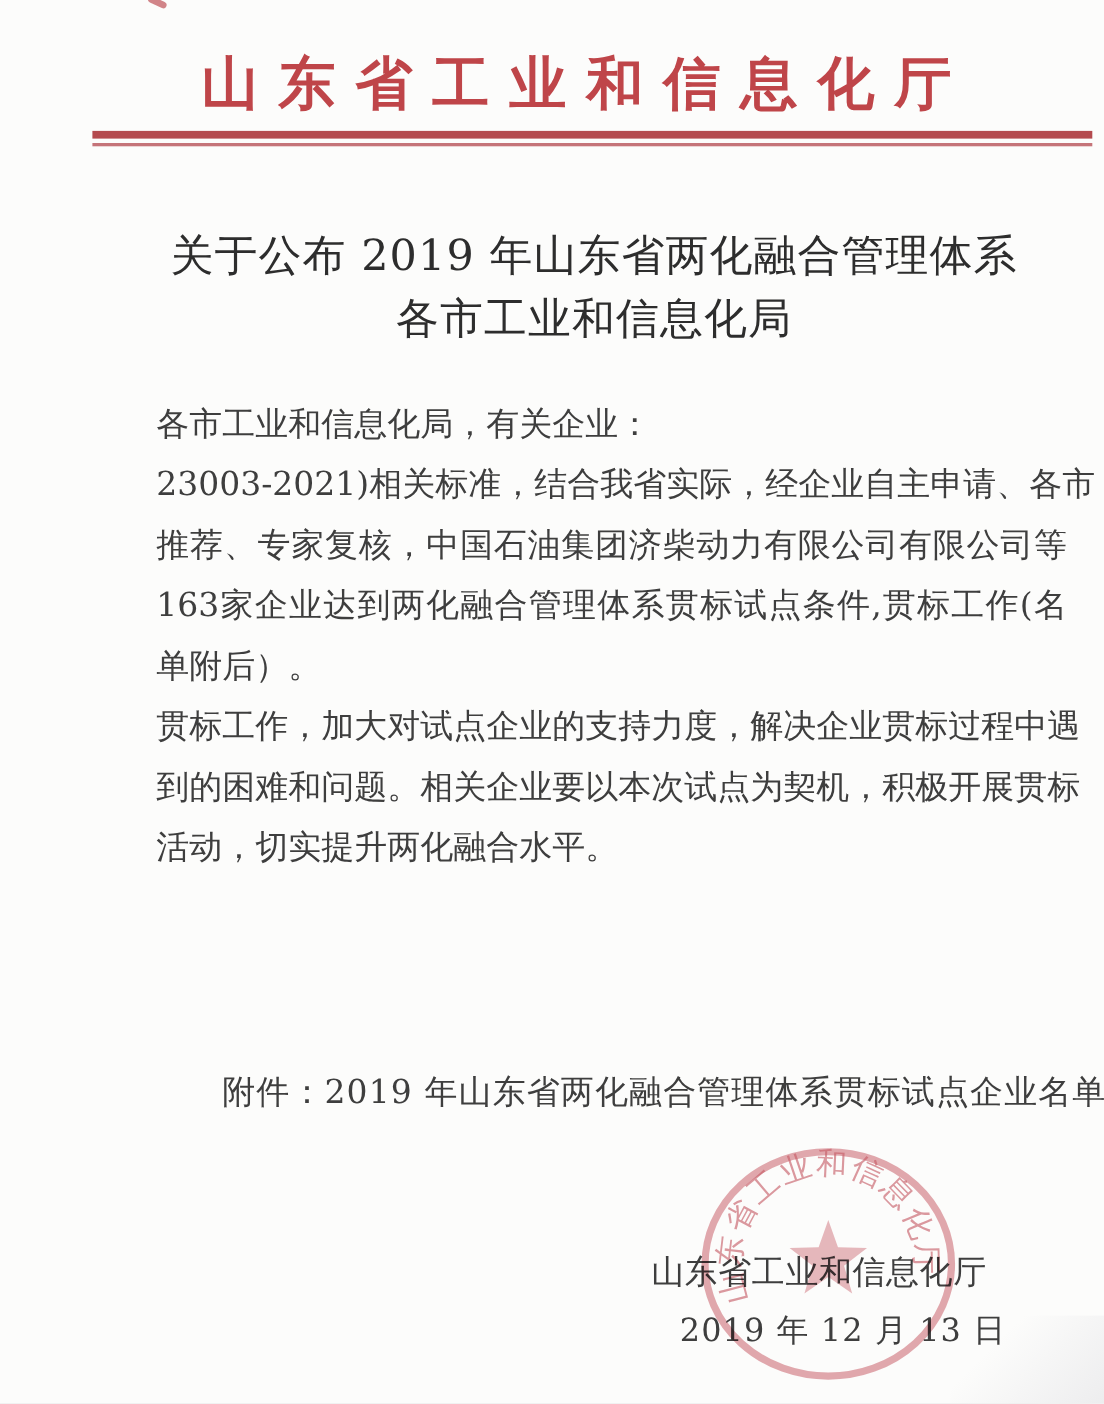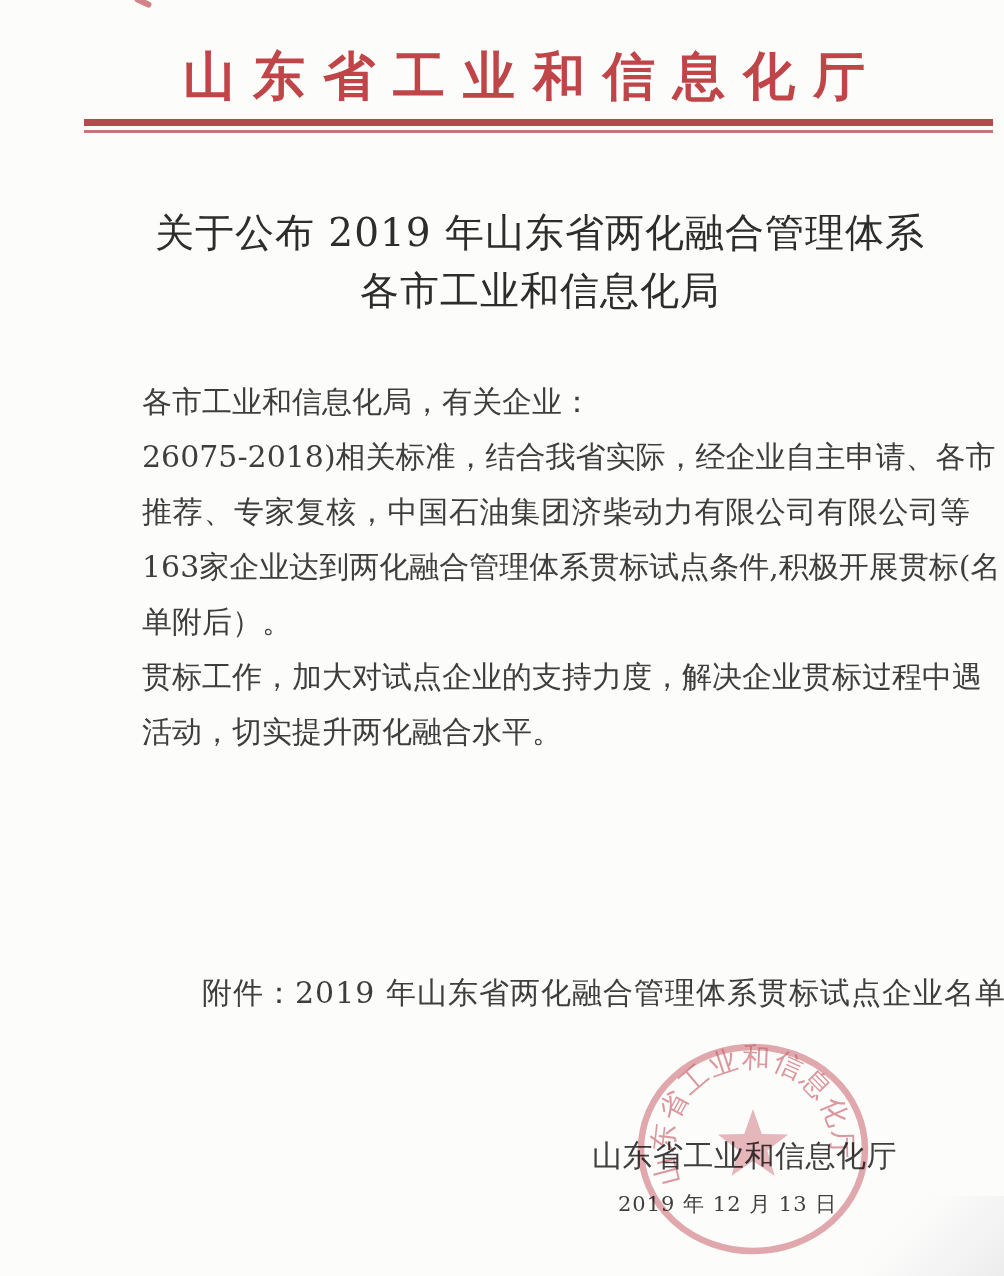--- a/index.html
+++ b/index.html
@@ -35,40 +35,40 @@
   }
   .doc-title{
     position:absolute;left:90px;right:14px;top:204px;
     text-align:center;
     font-size:39px;font-weight:normal;line-height:58px;
     letter-spacing:1px;
     color:#2d2d2d;
     white-space:nowrap;
   }
   .body-block{
-    position:absolute;left:142px;top:374px;width:828px;
+    position:absolute;left:142px;top:358px;width:828px;
     font-size:30px;line-height:55px;
     color:#3e3e3e;
   }
   .line{white-space:nowrap;overflow:visible;}
   .line.just{text-align:justify;text-align-last:justify;}
   .line.indent{text-indent:60px;}
   .attachment{
     position:absolute;left:202px;top:973px;
     font-size:30px;letter-spacing:1px;
     color:#3e3e3e;white-space:nowrap;
   }
   .sig-agency{
     position:absolute;left:592px;top:1136px;
     font-size:30px;letter-spacing:0.5px;
     color:#3e3e3e;white-space:nowrap;
   }
   .sig-date{
     position:absolute;left:618px;top:1190px;
-    font-size:21px;letter-spacing:1px;
+    font-size:29px;letter-spacing:1px;
     color:#3e3e3e;white-space:nowrap;
   }
   .seal{
     position:absolute;left:636px;top:1042px;
     mix-blend-mode:multiply;
     filter:blur(.4px);
   }
   .corner-shade{
     position:absolute;right:0;bottom:0;width:140px;height:80px;
     background:linear-gradient(315deg,#e9e9eb 0%,rgba(233,233,235,0) 70%);
@@ -87,25 +87,26 @@
   <div class="rule-thick"></div>
   <div class="rule-thin"></div>
 
   <div class="doc-title">
     <div>关于公布 2019 年山东省两化融合管理体系</div>
     <div>各市工业和信息化局</div>
   </div>
 
   <div class="body-block">
       <div class="line">各市工业和信息化局，有关企业：</div>
-      <div class="line just">26075-2018)相关标准，结合我省实际，经企业自主申请、各市</div>
+      <div class="line just">23003-2021)相关标准，结合我省实际，经企业自主申请、各市</div>
       <div class="line just">推荐、专家复核，中国石油集团济柴动力有限公司有限公司等</div>
-      <div class="line just">163家企业达到两化融合管理体系贯标试点条件,积极开展贯标(名</div>
+      <div class="line just">163家企业达到两化融合管理体系贯标试点条件,贯标工作(名</div>
       <div class="line">单附后）。</div>
       <div class="line just">贯标工作，加大对试点企业的支持力度，解决企业贯标过程中遇</div>
+      <div class="line just">到的困难和问题。相关企业要以本次试点为契机，积极开展贯标</div>
       <div class="line">活动，切实提升两化融合水平。</div>
     </div>
 
   <div class="attachment">附件：2019 年山东省两化融合管理体系贯标试点企业名单</div>
 
   <div class="sig-agency">山东省工业和信息化厅</div>
 
   <div class="sig-date">2019 年 12 月 13 日</div>
 
   <svg class="seal" width="234" height="214" viewBox="0 0 234 214">

